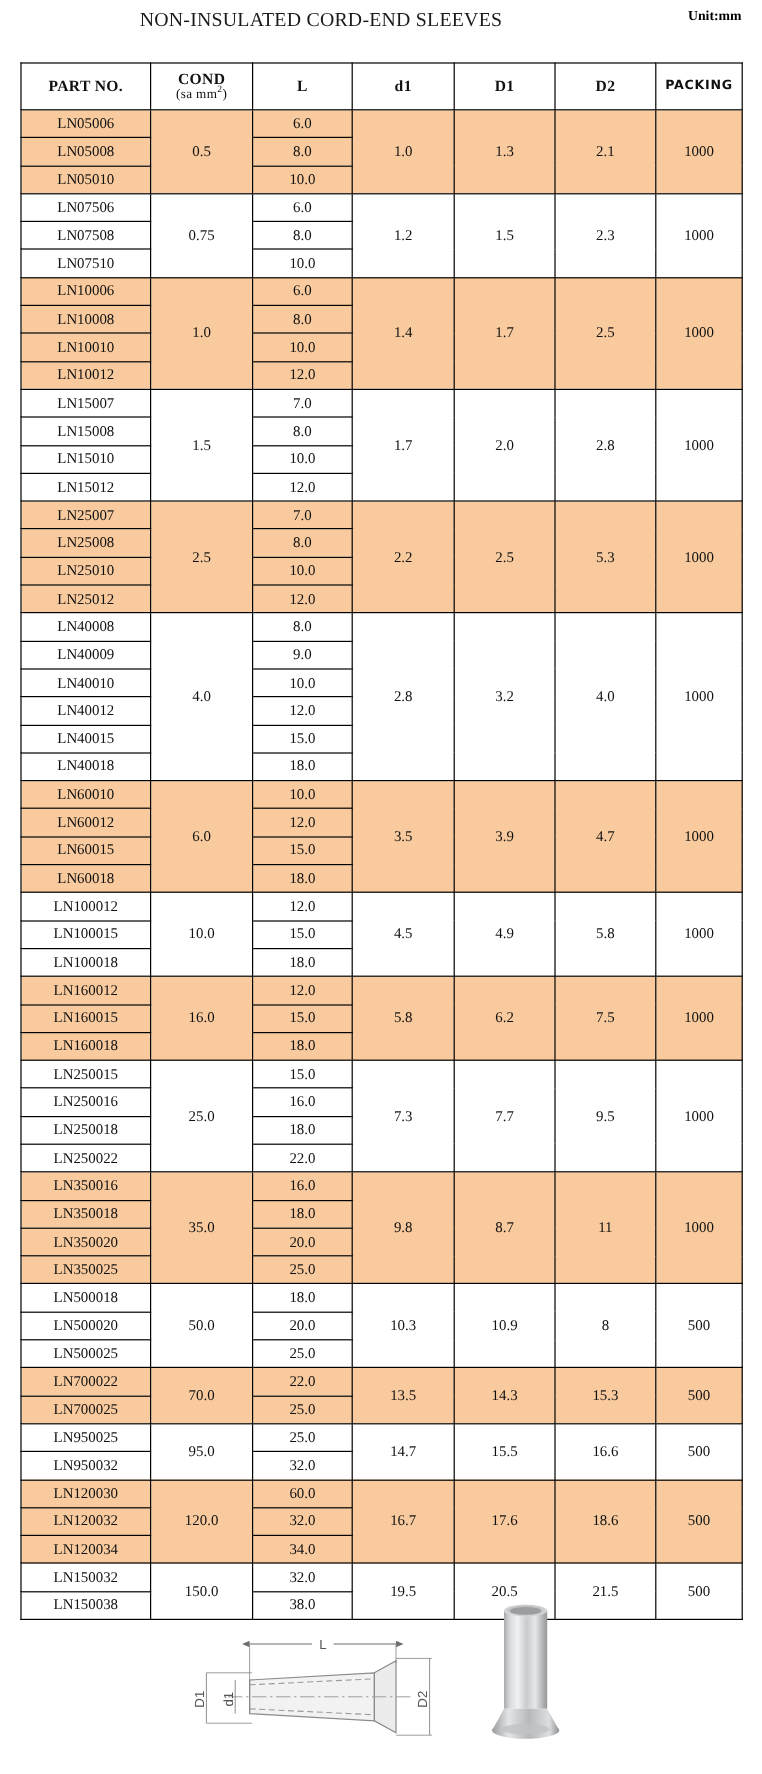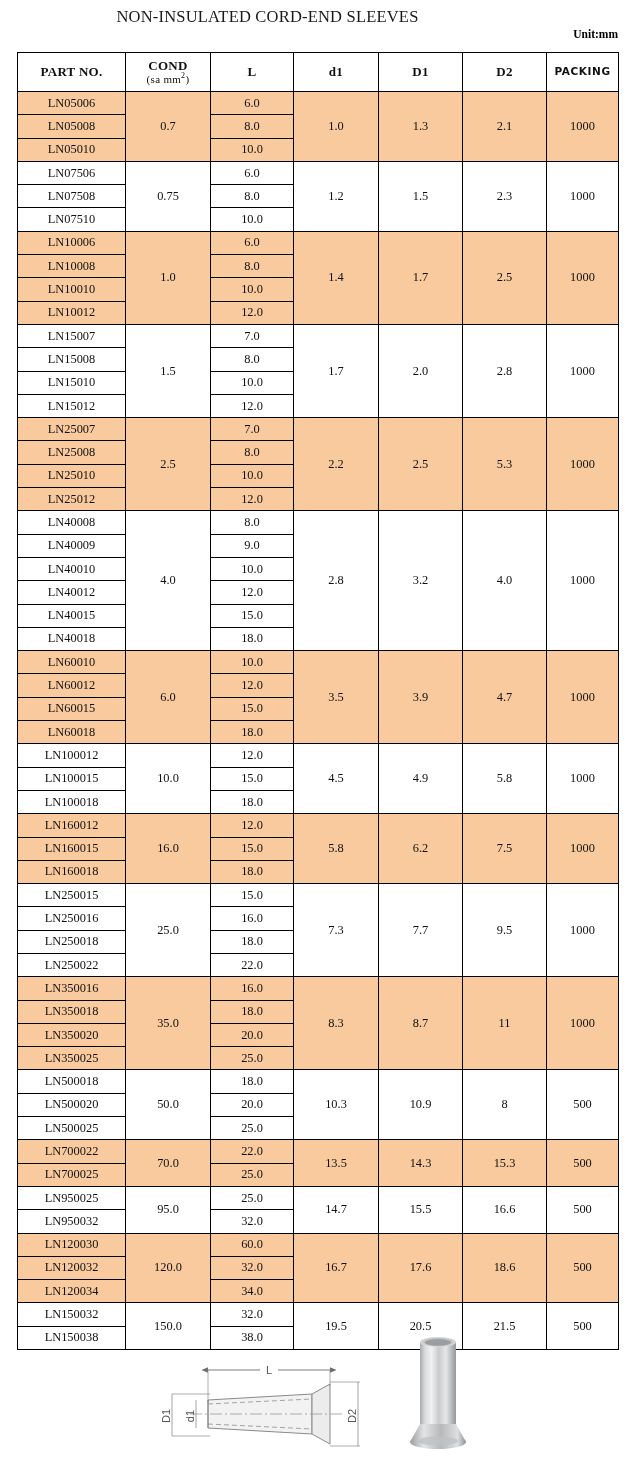--- a/index.html
+++ b/index.html
@@ -25,21 +25,21 @@
     font-size: 16.5px;
     font-family: "Liberation Serif", "DejaVu Serif", serif;
     color: #1a1a1a;
     letter-spacing: 0.2px;
     white-space: nowrap;
   }
 
   
   #unit-note {
     position: absolute;
-    top: 28px;
+    top: 8px;
     right: 17px;
     font-size: 11.5px;
     font-weight: bold;
     font-family: "Liberation Serif", "DejaVu Serif", serif;
     color: #000;
   }
 
   
   #spec-table-wrap {
     position: absolute;
@@ -150,21 +150,21 @@
         <th>L</th>
         <th>d1</th>
         <th>D1</th>
         <th>D2</th>
         <th class="packing-head">PACKING</th>
       </tr>
     </thead>
     <tbody id="spec-body">
         <tr class="shaded">
           <td class="part">LN05006</td>
-          <td class="grp" rowspan="3">0.7</td>
+          <td class="grp" rowspan="3">0.5</td>
           <td class="len">6.0</td>
           <td class="grp" rowspan="3">1.0</td>
           <td class="grp" rowspan="3">1.3</td>
           <td class="grp" rowspan="3">2.1</td>
           <td class="grp" rowspan="3">1000</td>
         </tr>
         <tr class="shaded">
           <td class="part">LN05008</td>
           <td class="len">8.0</td>
         </tr>
@@ -354,21 +354,21 @@
           <td class="len">18.0</td>
         </tr>
         <tr class="plain">
           <td class="part">LN250022</td>
           <td class="len">22.0</td>
         </tr>
         <tr class="shaded">
           <td class="part">LN350016</td>
           <td class="grp" rowspan="4">35.0</td>
           <td class="len">16.0</td>
-          <td class="grp" rowspan="4">8.3</td>
+          <td class="grp" rowspan="4">9.8</td>
           <td class="grp" rowspan="4">8.7</td>
           <td class="grp" rowspan="4">11</td>
           <td class="grp" rowspan="4">1000</td>
         </tr>
         <tr class="shaded">
           <td class="part">LN350018</td>
           <td class="len">18.0</td>
         </tr>
         <tr class="shaded">
           <td class="part">LN350020</td>

